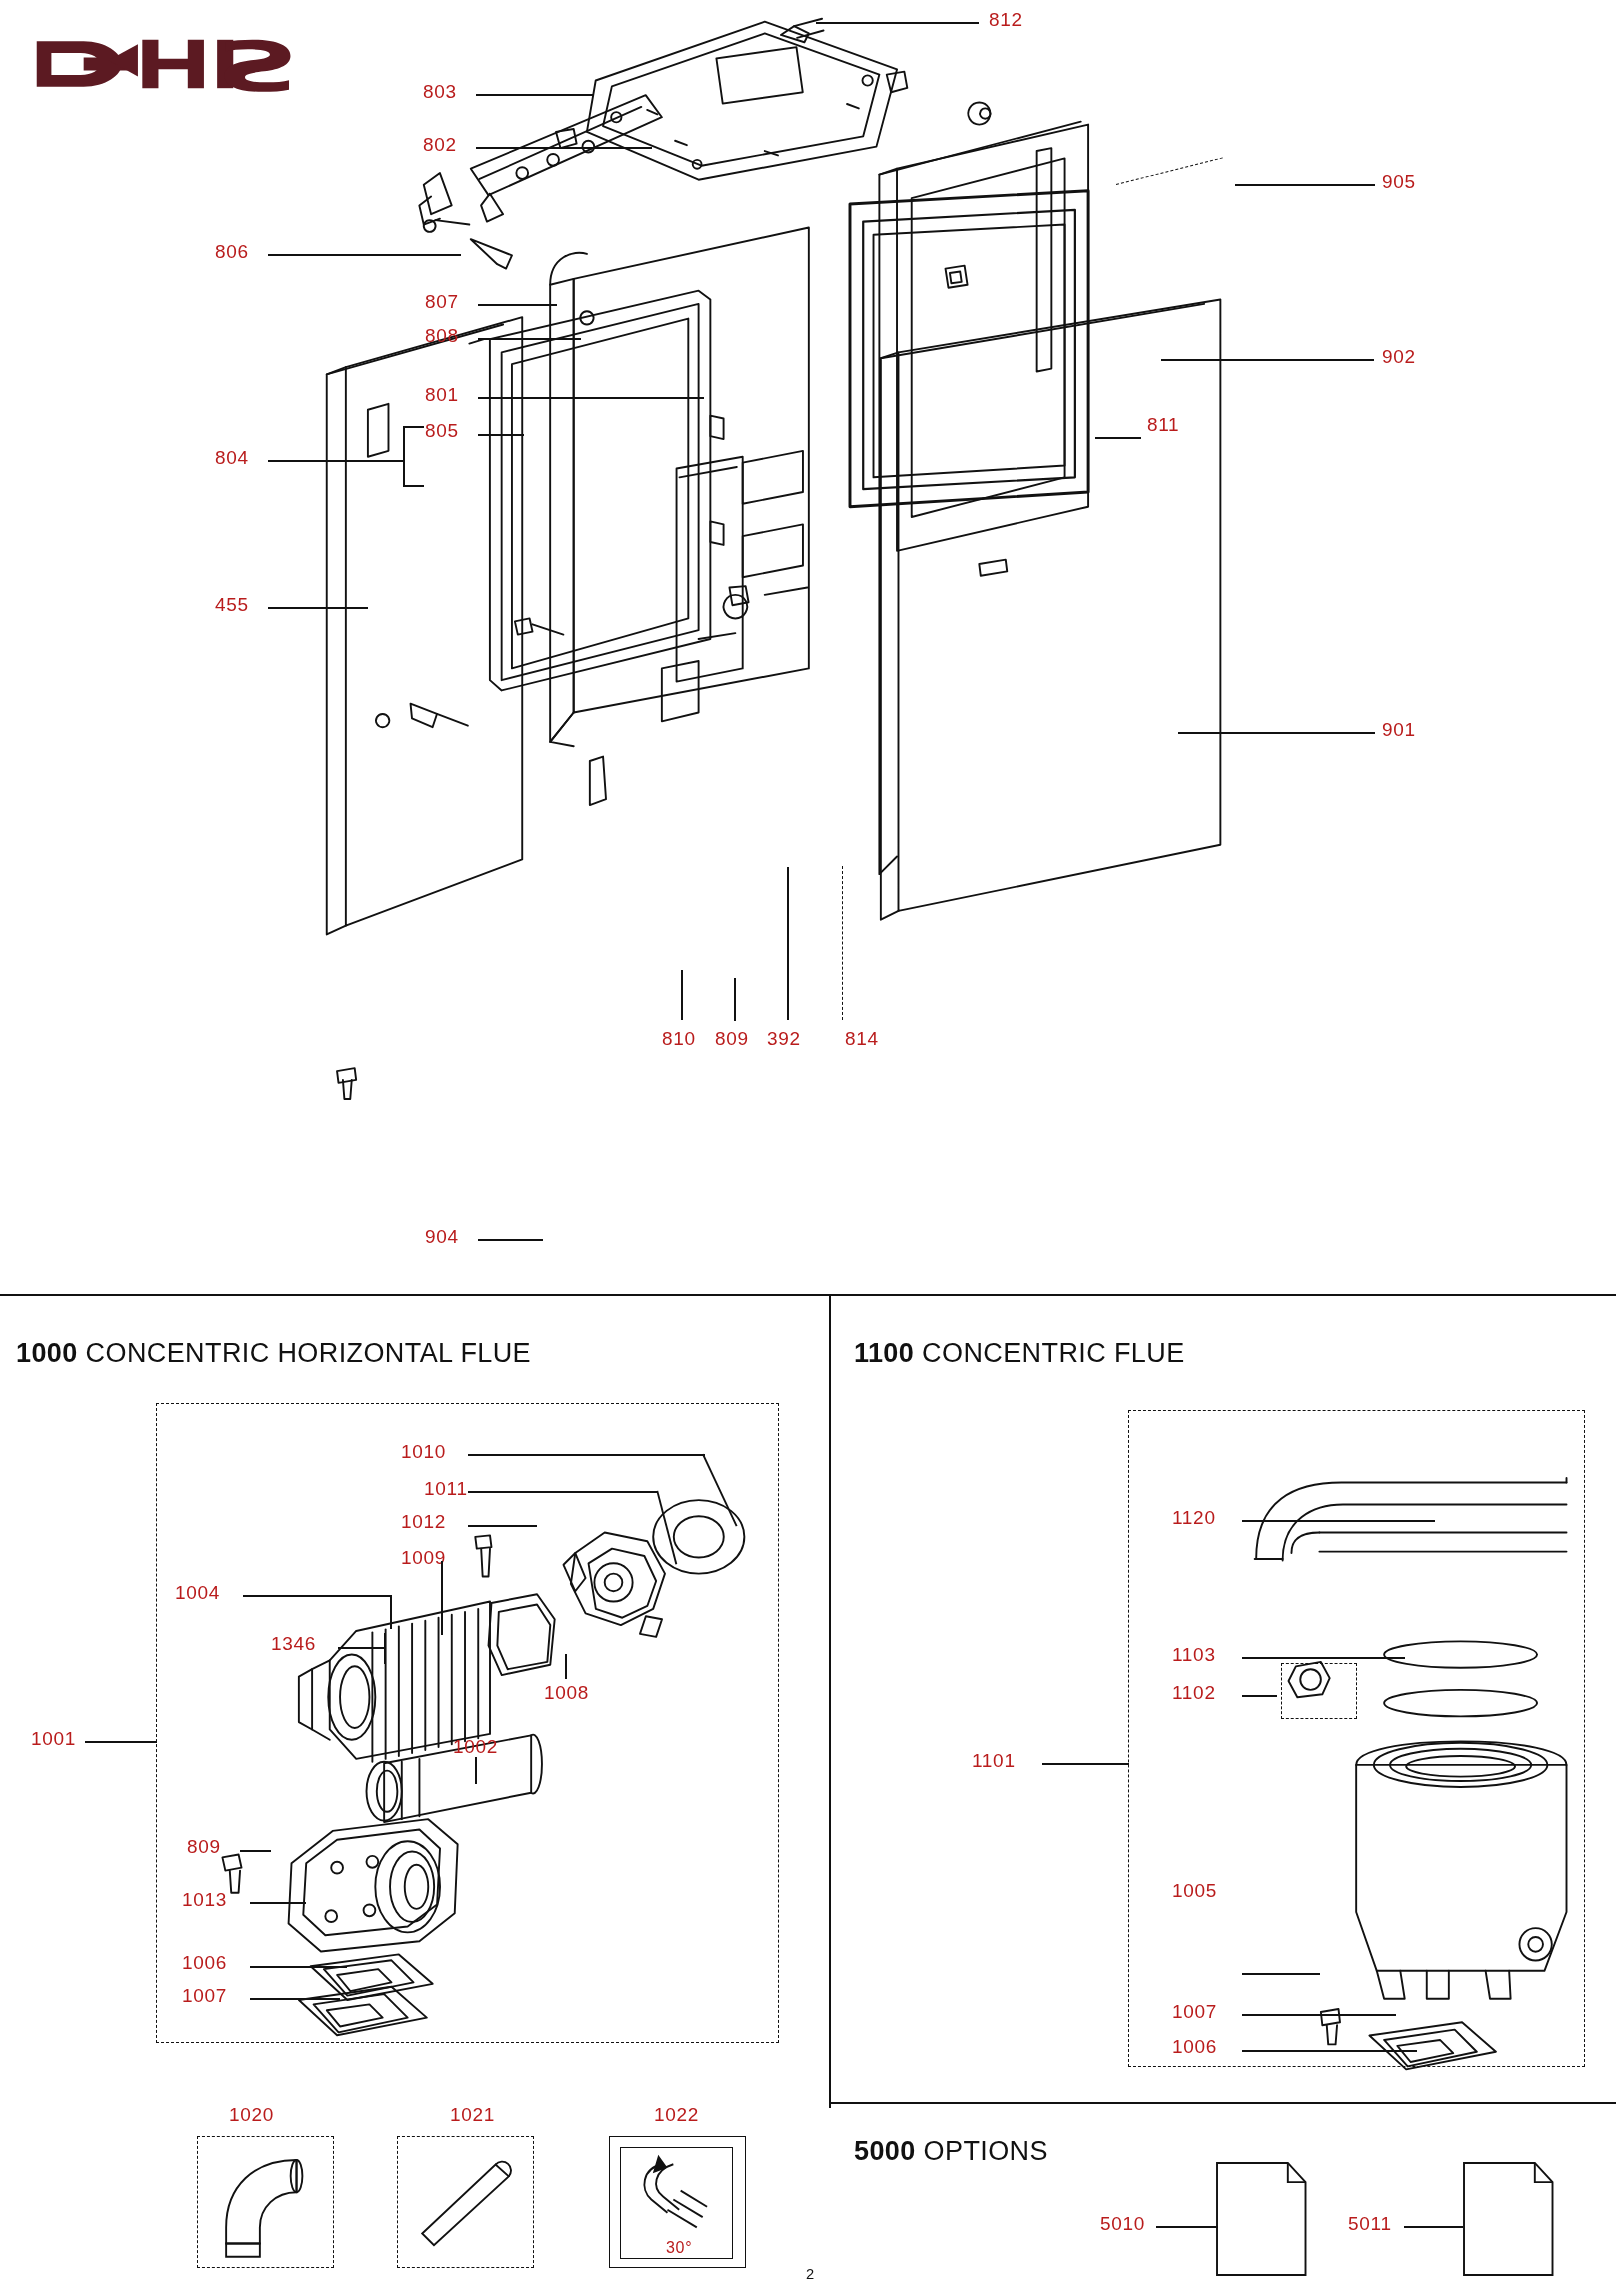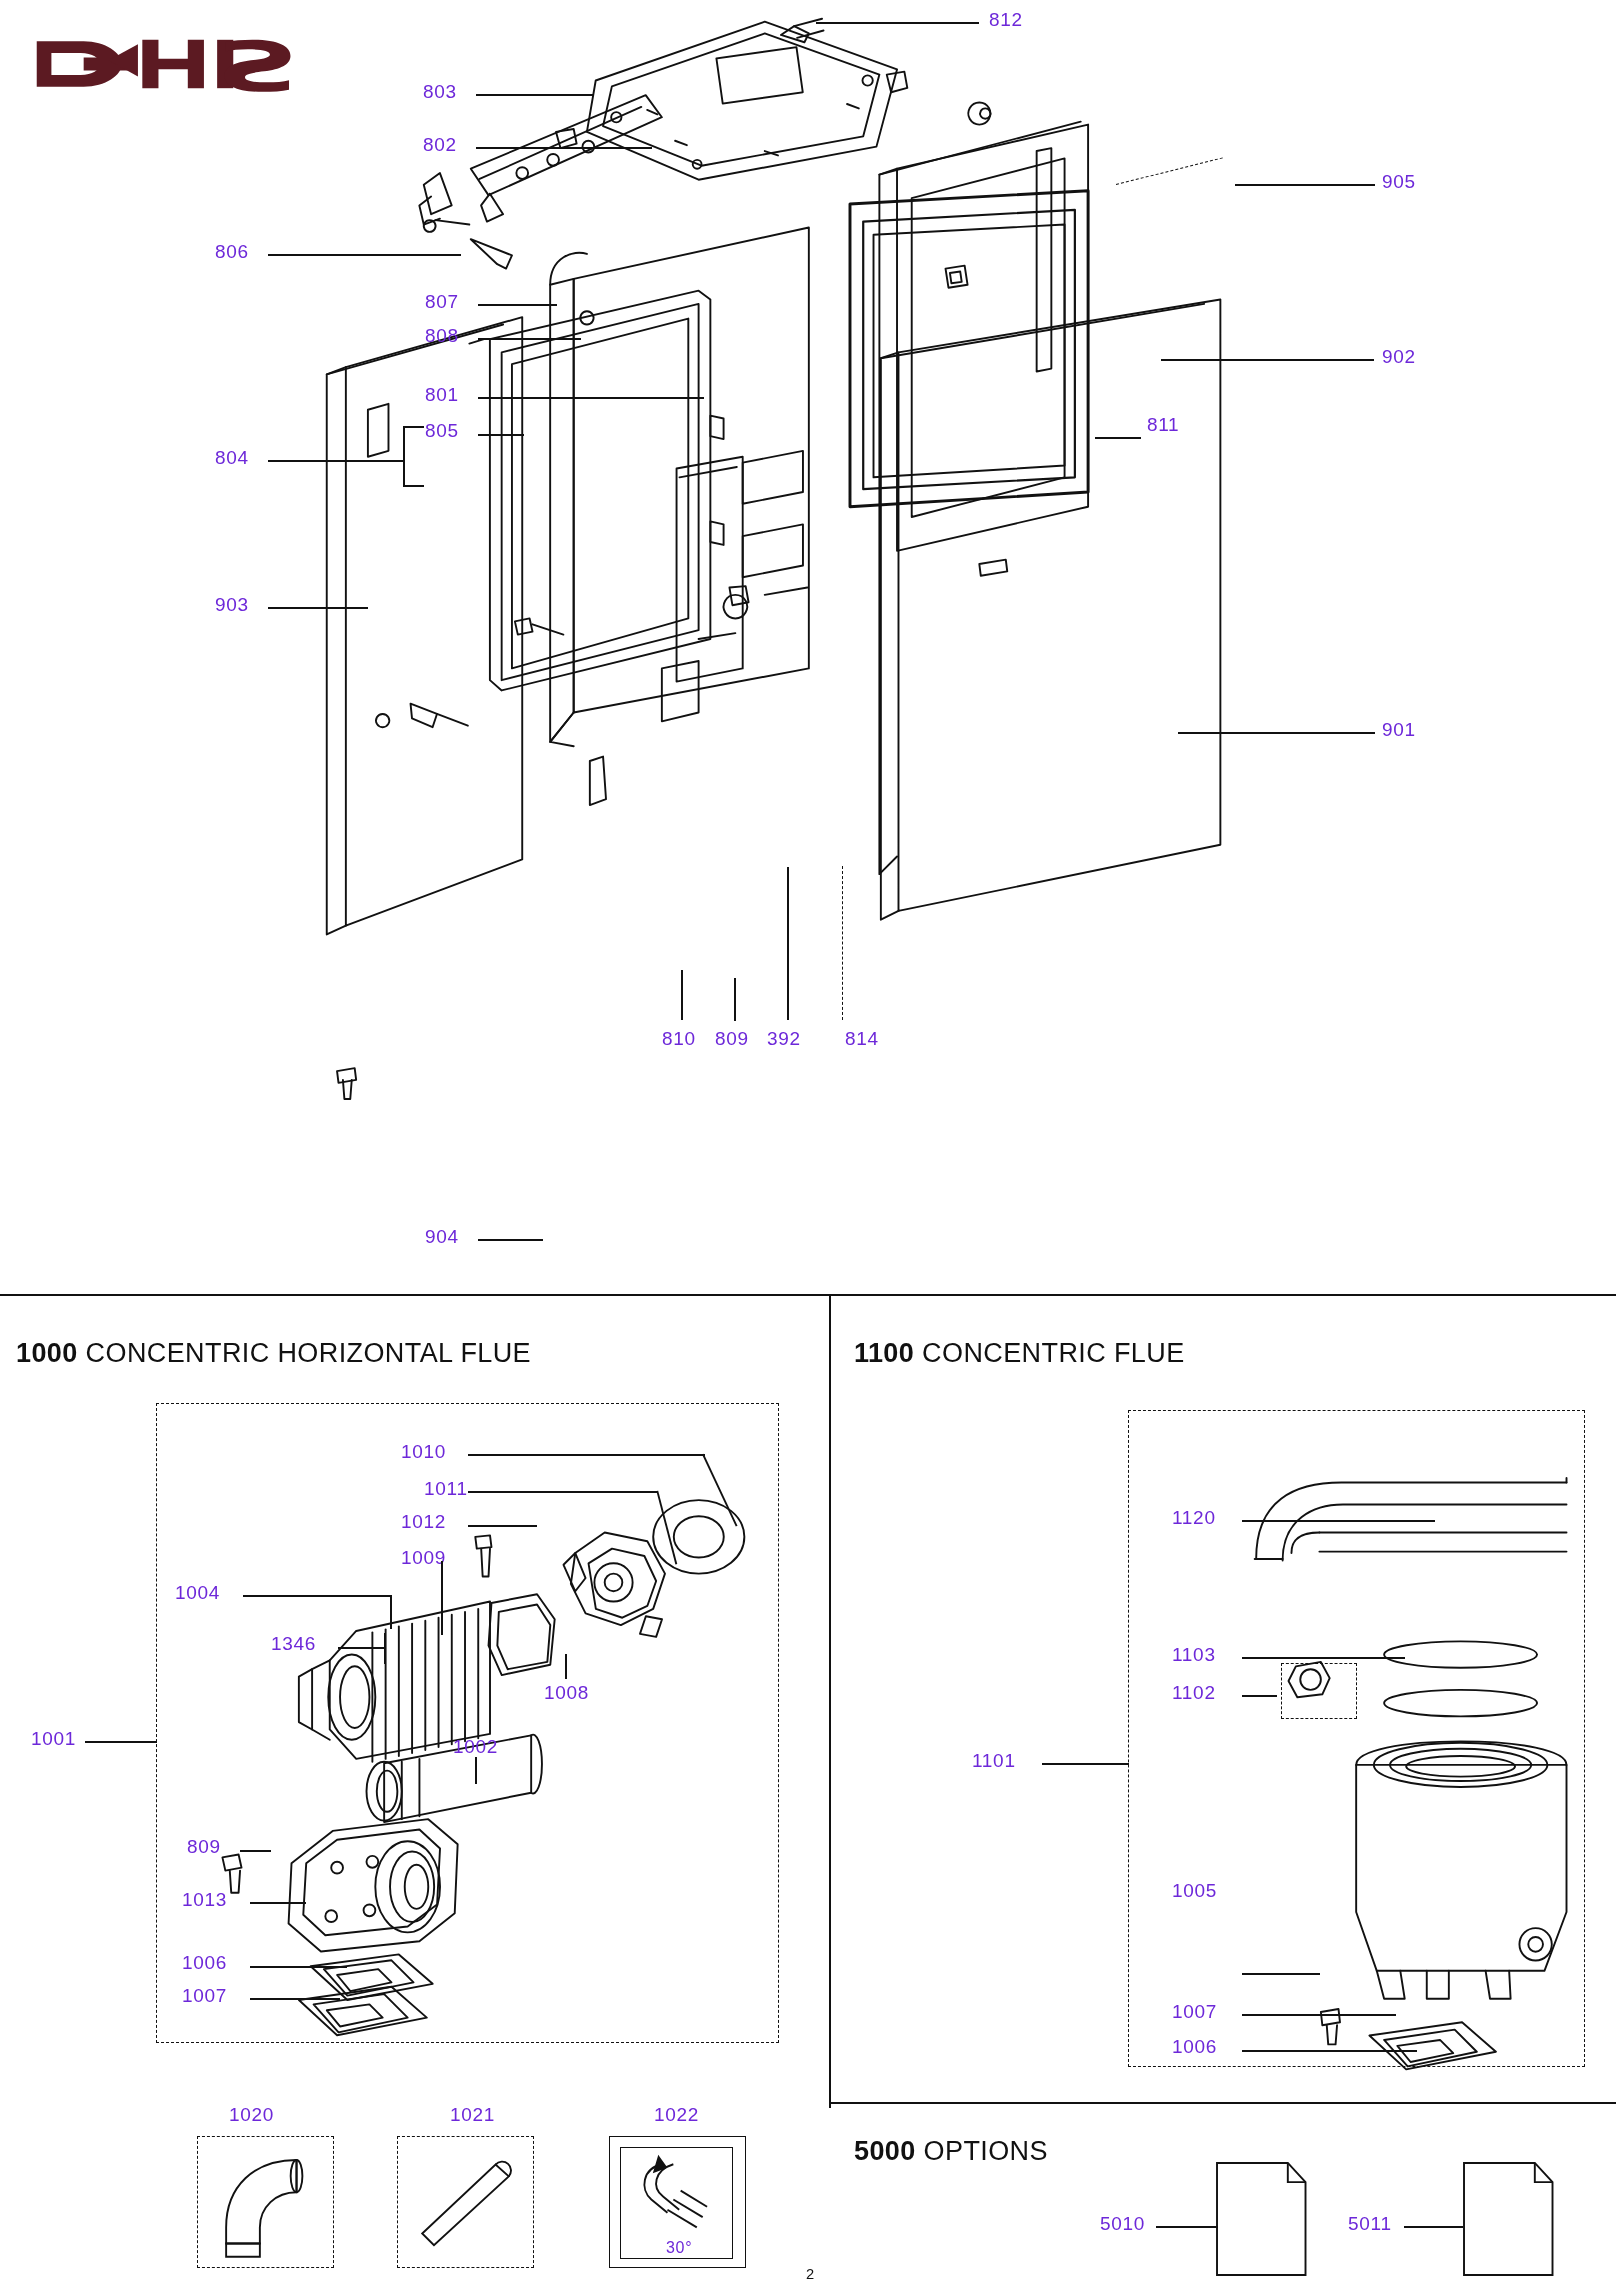--- a/index.html
+++ b/index.html
@@ -16,21 +16,21 @@
 
   
   .logo { position:absolute; left:32px; top:31px; width:272px; height:66px; }
   .logo svg { display:block; }
 
   
   .lbl {
     position:absolute;
     font-size:19px;
     letter-spacing:0.7px;
-    color:#6d28d9;
+    color:#b91c1c;
     white-space:nowrap;
     font-family:"Liberation Sans", sans-serif;
   }
 
   
   .ln { position:absolute; background:#111; }
   .ln.h { height:1.5px; }
   .ln.v { width:1.5px; }
 
   
@@ -211,21 +211,21 @@
 
   <div class="lbl" style="left:425px; top:420px;">805</div>
   <div class="ln h" style="left:478px; top:434px; width:46px;"></div>
   <div class="ln v" style="left:403px; top:426px; height:60px;"></div>
   <div class="ln h" style="left:403px; top:426px; width:20.6px;"></div>
   <div class="ln h" style="left:403px; top:485px; width:20.6px;"></div>
 
   <div class="lbl" style="left:215px; top:447px;">804</div>
   <div class="ln h" style="left:268px; top:460px; width:137px;"></div>
 
-  <div class="lbl" style="left:215px; top:594px;">903</div>
+  <div class="lbl" style="left:215px; top:594px;">455</div>
   <div class="ln h" style="left:268px; top:607px; width:100px;"></div>
 
   <div class="lbl" style="left:1382px; top:171px;">905</div>
   <div class="ln h" style="left:1235px; top:184px; width:140px;"></div>
   <div class="ln dash-h" style="left:1116px; top:184px; width:110px; transform:rotate(-14deg); transform-origin:left center;"></div>
 
   <div class="lbl" style="left:1382px; top:346px;">902</div>
   <div class="ln h" style="left:1161px; top:359px; width:213px;"></div>
 
   <div class="lbl" style="left:1147px; top:414px;">811</div>

